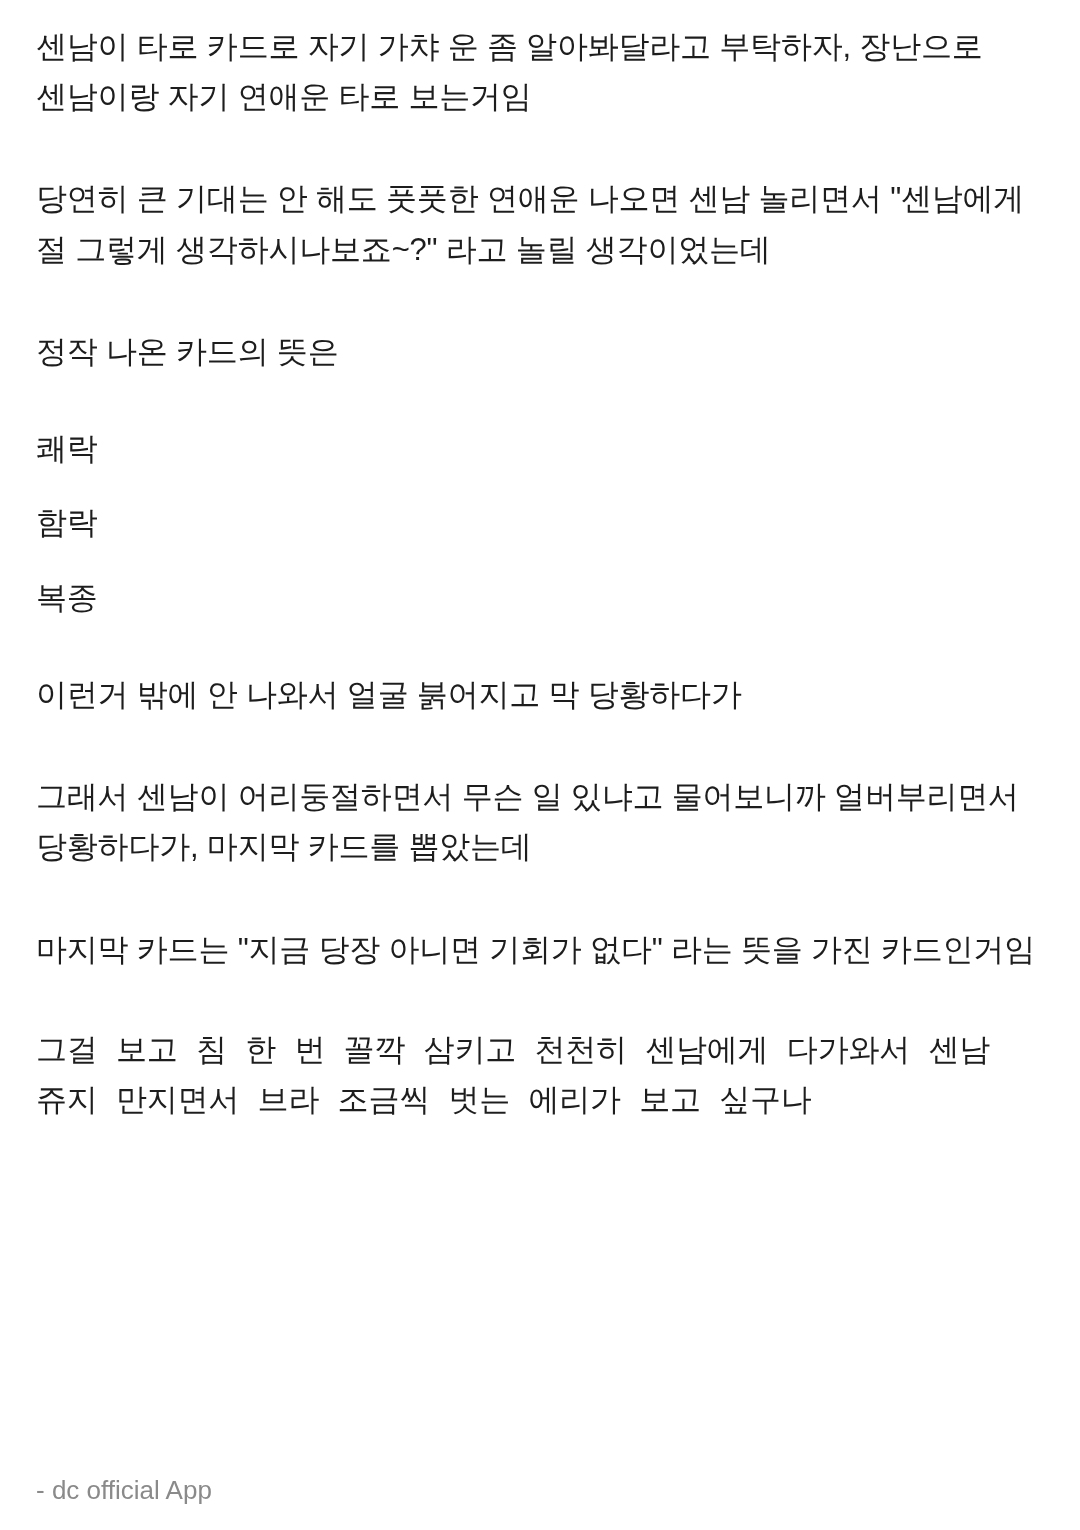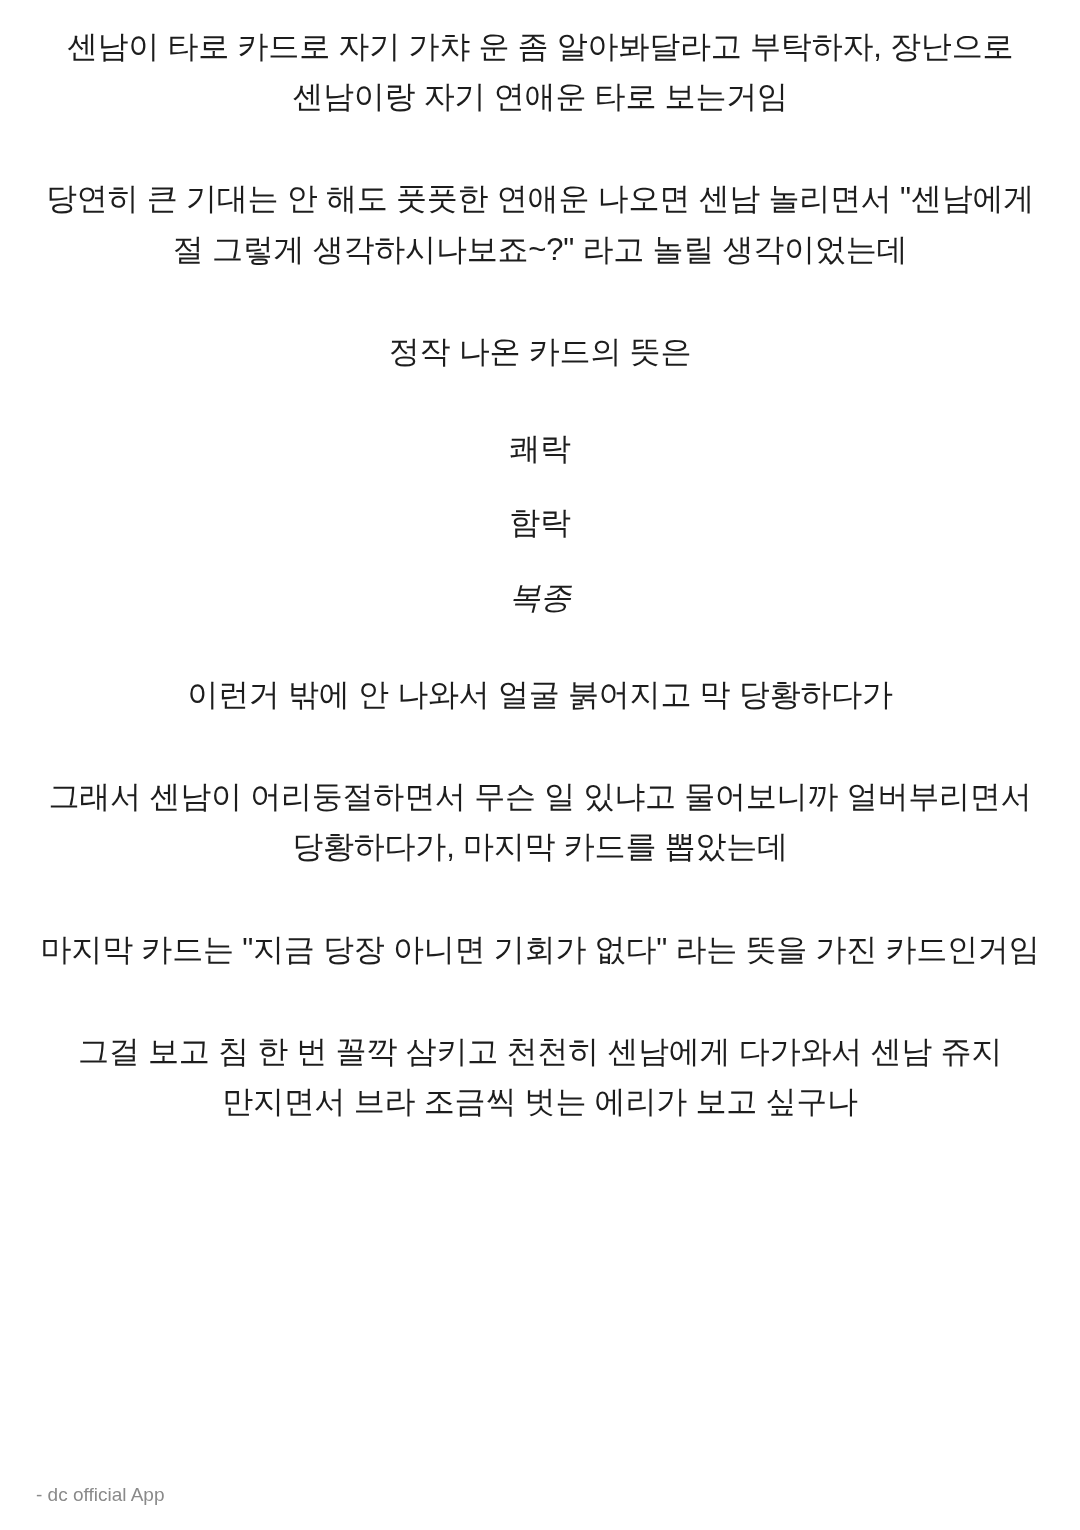--- a/index.html
+++ b/index.html
@@ -14,54 +14,53 @@
     color: #1a1a1a;
     -webkit-font-smoothing: antialiased;
     overflow: hidden;
   }
   .page {
     position: relative;
     width: 1080px;
     height: 1530px;
     box-sizing: border-box;
     padding: 22px 36px 0 36px;
-    text-align: center;
   }
   .post-body {
     font-size: 31px;
     line-height: 1.62;
     letter-spacing: -0.2px;
     color: #1d1d1d;
     word-break: keep-all;
   }
   .para {
     margin: 0 0 52px 0;
     white-space: pre-wrap;
   }
   .para:last-of-type {
     margin-bottom: 0;
+    font-family: Liberation Mono, monospace;
   }
   .list-block {
     margin: 0 0 52px 0;
   }
   .list-item {
     margin: 0 0 34px 0;
     font-size: 31px;
     line-height: 1.3;
     color: #1d1d1d;
   }
   .list-item:last-child {
     margin-bottom: 0;
-    font-style: italic;
   }
   .footer {
     position: absolute;
     left: 36px;
     bottom: 22px;
-    font-size: 19px;
+    font-size: 26px;
     line-height: 1.3;
     color: #8a8a8a;
     letter-spacing: 0px;
   }
 </style>
 </head>
 <body>
 
 <div class="page">
   <div class="post-body">

